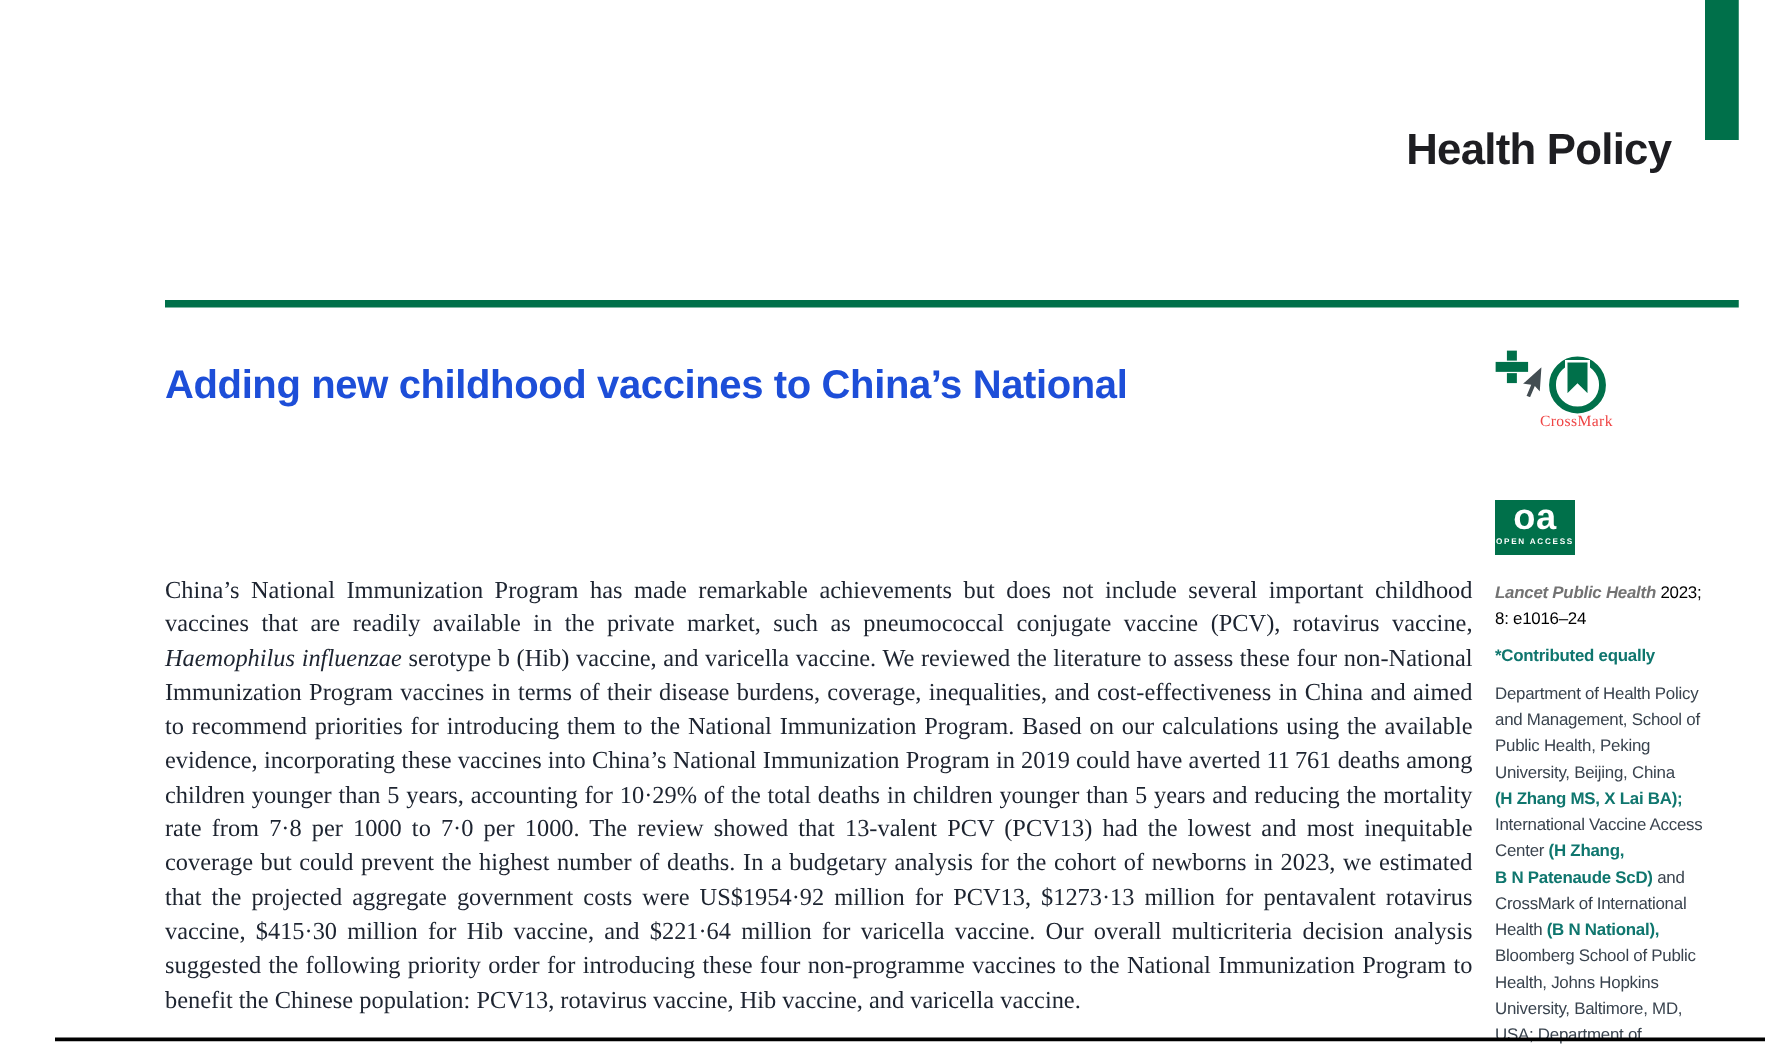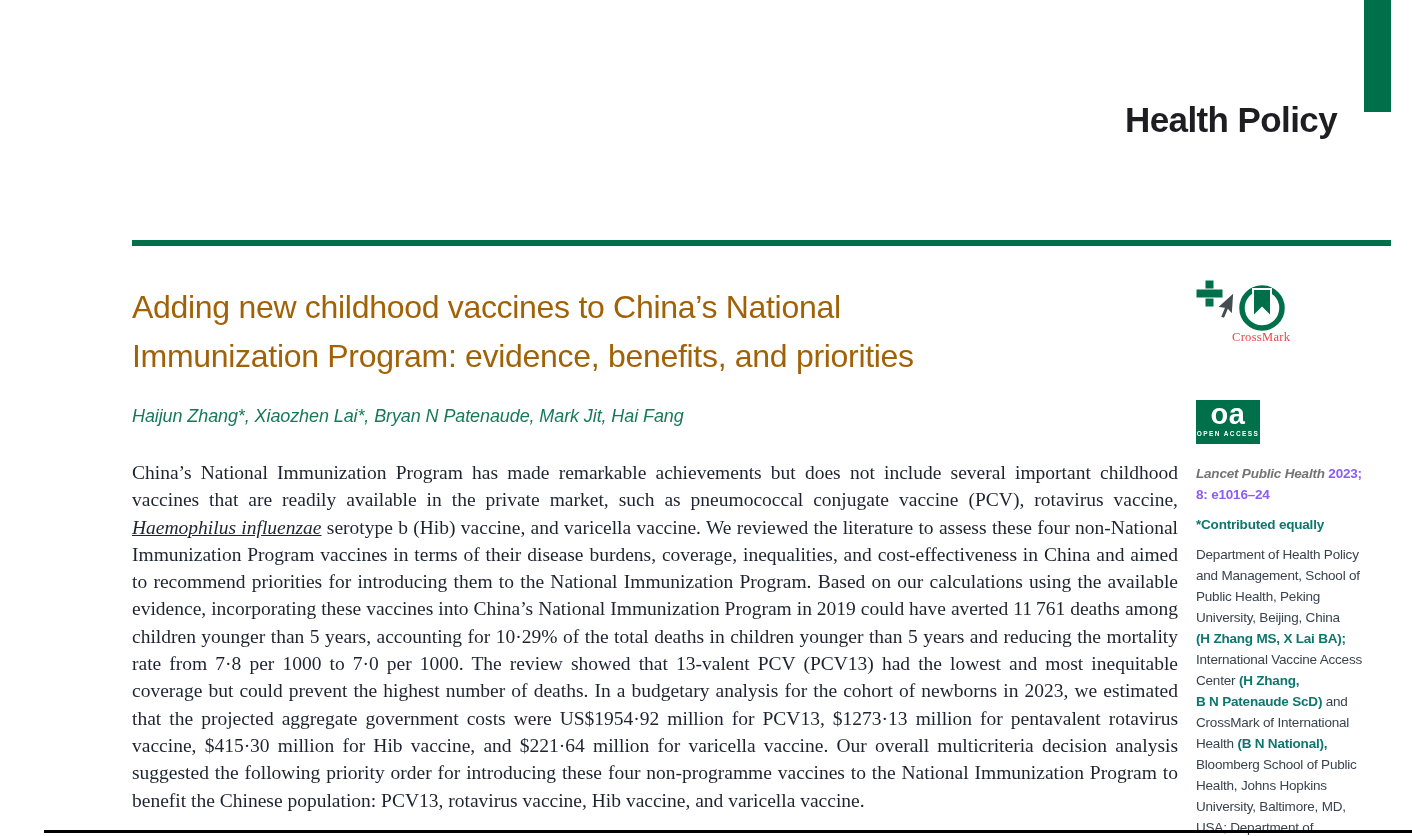--- a/index.html
+++ b/index.html
@@ -6,72 +6,70 @@
   .page{position:relative;width:1412px;height:836px;background:#ffffff;overflow:hidden;
         font-family:"Liberation Sans",sans-serif;margin-left:44px;}
 
   
   .journal-title{position:absolute;top:77px;right:119px;font-weight:700;font-size:35px;
         letter-spacing:-0.6px;color:#1e1e22;}
   .green-tab{position:absolute;left:1320px;top:0;width:27px;height:112px;background:#00704A;}
   .section-rule{position:absolute;left:88px;top:240px;width:1259px;height:6px;background:#00704A;}
 
   
-  .article-title{position:absolute;left:88px;top:283px;font-weight:400;font-size:32px;
-        line-height:49px;letter-spacing:-0.3px;color:#a16207;}
+  .article-title{position:absolute;left:88px;top:283px;font-weight:700;font-size:32px;
+        line-height:49px;letter-spacing:-0.3px;color:#1d4ed8;}
   .authors{position:absolute;left:88px;top:406px;font-style:italic;font-size:18px;
         letter-spacing:-0.1px;color:#17795A;}
 
   
   .abstract{position:absolute;left:88px;top:459px;width:1046px;
         font-family:"Liberation Serif",serif;font-size:19.5px;line-height:27.3px;
         color:#1d2430;text-align:justify;}
-  .abstract .it{font-style:italic;text-decoration:underline;}
+  .abstract .it{font-style:italic;}
 
   
   .crossmark{position:absolute;left:1150px;top:278px;width:110px;height:72px;cursor:pointer;}
   .crossmark-label{position:absolute;left:1188px;top:330px;
         font-family:"Liberation Serif",serif;font-size:12.5px;letter-spacing:0.3px;color:#ef4444;}
 
   
   .oa-logo{position:absolute;left:1152px;top:400px;width:64px;height:44px;background:#00704A;
         color:#ffffff;display:flex;flex-direction:column;align-items:center;}
   .oa-text{font-weight:700;font-size:29px;line-height:27px;letter-spacing:0.5px;margin-top:1px;text-align:right;}
   .oa-sub{font-weight:700;font-size:6.5px;letter-spacing:1.4px;margin-top:2px;}
 
   
   .side-text{position:absolute;left:1152px;top:463px;width:200px;
         font-size:13.5px;line-height:21px;letter-spacing:-0.2px;}
   .side-line{white-space:nowrap;font-weight:700;color:#39434e;}
   .side-line.gap{margin-bottom:9px;}
   .side-line .journal{font-style:italic;color:#737373;font-weight:700;}
-  .side-line .bold-dark{color:#8b5cf6;font-weight:700;}
+  .side-line .bold-dark{color:#000000;font-weight:400;}
   .side-line .plain{font-weight:700;color:#0f766e;}
   .side-line .bold{font-weight:400;color:#39434e;}
 
   
   .bottom-line{position:absolute;left:0;top:830px;width:1412px;height:3px;background:#000;}
   .right-line{position:absolute;left:1407px;top:768px;width:3px;height:68px;background:#000;}
 </style>
 </head>
 <body>
 
 <div class="page">
 
   <h1 class="journal-title">Health Policy</h1>
   <div class="green-tab"></div>
 
   <div class="section-rule"></div>
 
   <div class="article-title">
     <div>Adding new childhood vaccines to China’s National</div>
-    <div>Immunization Program: evidence, benefits, and priorities</div>
   </div>
 
-  <div class="authors">Haijun Zhang*, Xiaozhen Lai*, Bryan N Patenaude, Mark Jit, Hai Fang</div>
 
   <div class="abstract" id="abstract"><span>China’s National Immunization Program has made remarkable achievements but does not include several important childhood vaccines that are readily available in the private market, such as pneumococcal conjugate vaccine (PCV), rotavirus vaccine, </span><span class="it">Haemophilus influenzae</span><span> serotype b (Hib) vaccine, and varicella vaccine. We reviewed the literature to assess these four non-National Immunization Program vaccines in terms of their disease burdens, coverage, inequalities, and cost-effectiveness in China and aimed to recommend priorities for introducing them to the National Immunization Program. Based on our calculations using the available evidence, incorporating these vaccines into China’s National Immunization Program in 2019 could have averted 11 761 deaths among children younger than 5 years, accounting for 10·29% of the total deaths in children younger than 5 years and reducing the mortality rate from 7·8 per 1000 to 7·0 per 1000. The review showed that 13-valent PCV (PCV13) had the lowest and most inequitable coverage but could prevent the highest number of deaths. In a budgetary analysis for the cohort of newborns in 2023, we estimated that the projected aggregate government costs were US$1954·92 million for PCV13, $1273·13 million for pentavalent rotavirus vaccine, $415·30 million for Hib vaccine, and $221·64 million for varicella vaccine. Our overall multicriteria decision analysis suggested the following priority order for introducing these four non-programme vaccines to the National Immunization Program to benefit the Chinese population: PCV13, rotavirus vaccine, Hib vaccine, and varicella vaccine.</span></div>
 
   <div class="crossmark">
     <svg width="100" height="62" viewBox="0 0 100 62">
 
       <g fill="#00704A" stroke="#ffffff" stroke-width="1">
         <rect x="11" y="2" width="9" height="27"></rect>
         <rect x="2" y="11" width="27" height="9"></rect>
       </g>

